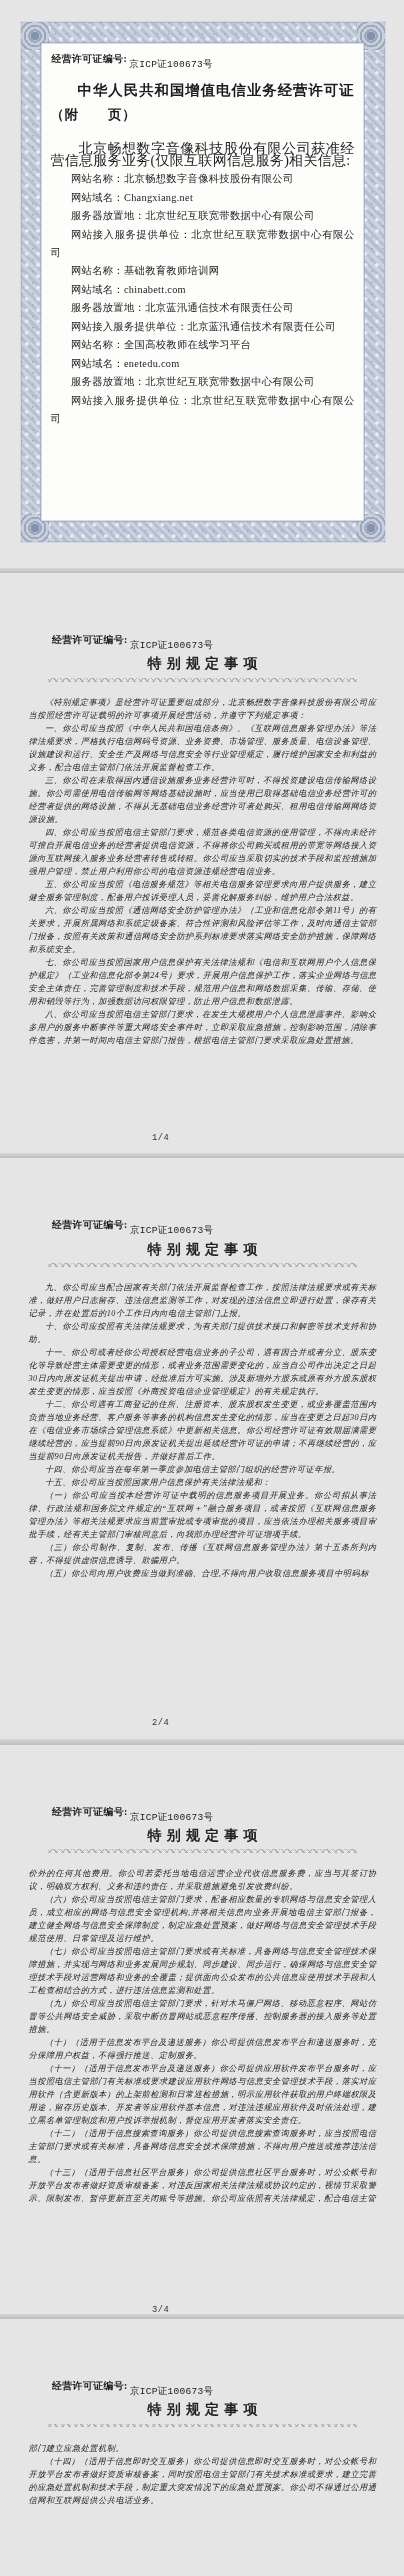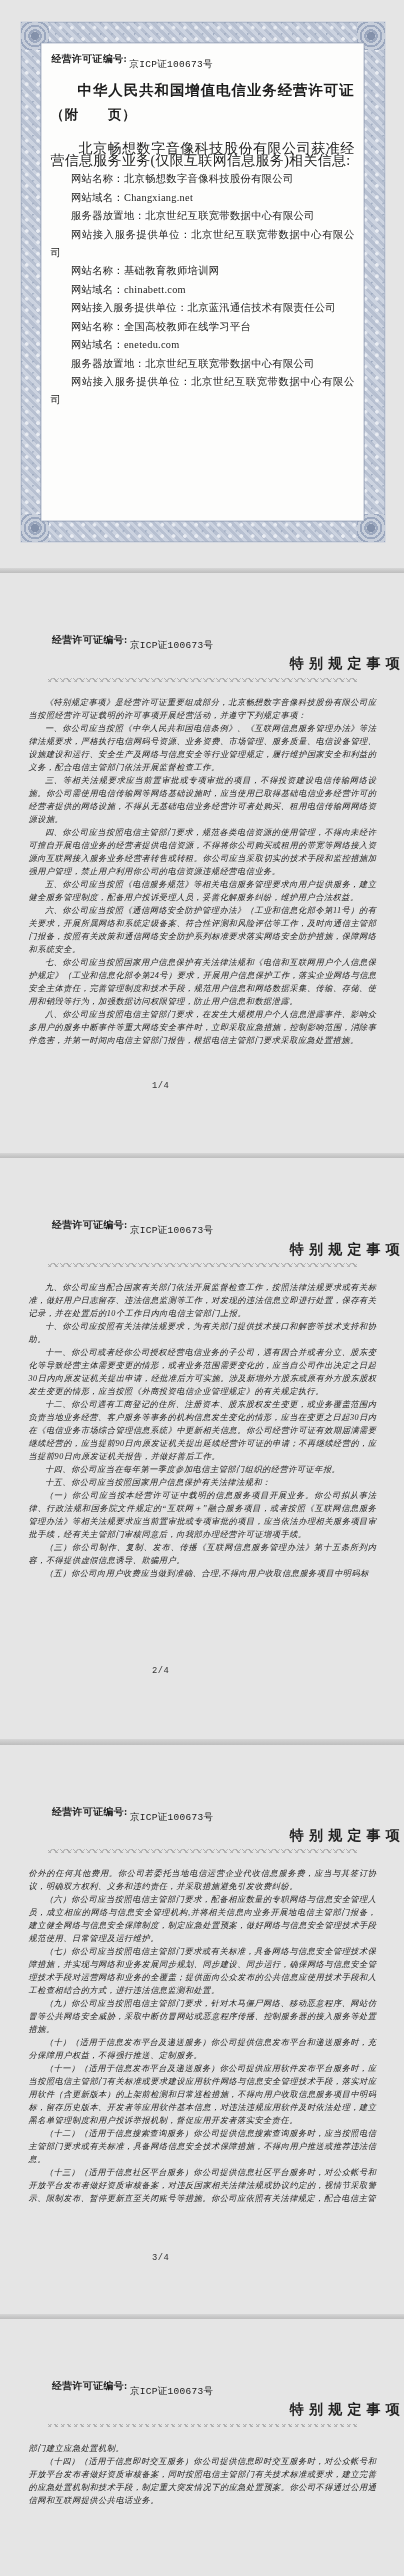--- a/index.html
+++ b/index.html
@@ -70,39 +70,39 @@
   .page-gap{height:5.2px;background:linear-gradient(#d6d6d6,#bdbdbd);}
 
   
   .text-page{padding-top:61px;box-sizing:border-box;}
   #text-pages section:nth-of-type(1){height:580px;}
   #text-pages section:nth-of-type(2){height:581px;}
   #text-pages section:nth-of-type(3){height:569px;}
   #text-pages section:nth-of-type(4){height:555px;}
   .text-page .lic-line{margin-left:52px;}
   .sp-title{
-    margin:8.2px 0 0 0;text-align:right;
+    margin:8.2px 0 0 0;text-align:center;
     font-size:14px;font-weight:bold;letter-spacing:5.2px;text-indent:5.2px;
     color:#222;
   }
   .squiggle{
     width:309px;height:3.6px;margin:4.6px auto 0;
     background:
       repeating-linear-gradient(45deg, transparent 0 1.5px, #a3a3a3 1.5px 2.6px, transparent 2.6px 4.6px),
       repeating-linear-gradient(-45deg, transparent 0 1.5px, #b5b5b5 1.5px 2.6px, transparent 2.6px 4.6px);
     opacity:.85;
   }
   .body-col{width:348px;margin:14.4px auto 0;font-style:italic;}
   .para{
     margin:0;font-size:8.2px;line-height:13px;letter-spacing:0.5px;
     text-align:justify;text-indent:2em;color:#222;
   }
   .para.cont{text-indent:0;}
   .pagenum{
-    position:absolute;top:508px;left:152px;
+    position:absolute;top:560px;left:152px;
     font-size:8.8px;letter-spacing:0.5px;color:#333;
     font-family:"Liberation Mono","DejaVu Sans Mono",monospace;
   }
 </style>
 </head>
 <body>
 
 <div class="viewer">
 
   <section class="page cert-page">
@@ -124,20 +124,21 @@
   <p class="entry"><span class="e-label">网站域名：</span><span class="e-value">Changxiang.net</span></p>
 
   <p class="entry"><span class="e-label">服务器放置地：</span><span class="e-value">北京世纪互联宽带数据中心有限公司</span></p>
 
   <p class="entry"><span class="e-label">网站接入服务提供单位：</span><span class="e-value">北京世纪互联宽带数据中心有限公司</span></p>
 
   <p class="entry"><span class="e-label">网站名称：</span><span class="e-value">基础教育教师培训网</span></p>
 
   <p class="entry"><span class="e-label">网站域名：</span><span class="e-value">chinabett.com</span></p>
 
+  <p class="entry"><span class="e-label">服务器放置地：</span><span class="e-value">北京蓝汛通信技术有限责任公司</span></p>
 
   <p class="entry"><span class="e-label">网站接入服务提供单位：</span><span class="e-value">北京蓝汛通信技术有限责任公司</span></p>
 
   <p class="entry"><span class="e-label">网站名称：</span><span class="e-value">全国高校教师在线学习平台</span></p>
 
   <p class="entry"><span class="e-label">网站域名：</span><span class="e-value">enetedu.com</span></p>
 
   <p class="entry"><span class="e-label">服务器放置地：</span><span class="e-value">北京世纪互联宽带数据中心有限公司</span></p>
 
   <p class="entry"><span class="e-label">网站接入服务提供单位：</span><span class="e-value">北京世纪互联宽带数据中心有限公司</span></p>
@@ -150,21 +151,21 @@
   <div class="page-gap"></div>
   <section class="page text-page">
     <div class="lic-line">
       <span class="lic-label">经营许可证编号:</span><span class="lic-no">京ICP证100673号</span>
     </div>
     <h2 class="sp-title">特别规定事项</h2>
     <div class="squiggle"></div>
     <div class="body-col">
           <p class="para">《特别规定事项》是经营许可证重要组成部分，北京畅想数字音像科技股份有限公司应当按照经营许可证载明的许可事项开展经营活动，并遵守下列规定事项：</p>
           <p class="para">一、你公司应当按照《中华人民共和国电信条例》、《互联网信息服务管理办法》等法律法规要求，严格执行电信网码号资源、业务资费、市场管理、服务质量、电信设备管理、设施建设和运行、安全生产及网络与信息安全等行业管理规定，履行维护国家安全和利益的义务，配合电信主管部门依法开展监督检查工作。</p>
-          <p class="para">三、等相关法规要求应当前置审批或专项审批的项目，不得投资建设电信传输网络设施。你公司需使用电信传输网等网络基础设施时，应当使用已取得基础电信业务经营许可的经营者提供的网络设施，不得从无基础电信业务经营许可者处购买、租用电信传输网网络资源设施。</p>
+          <p class="para">三、你公司在未取得国内通信设施服务业务经营许可时，不得投资建设电信传输网络设施。你公司需使用电信传输网等网络基础设施时，应当使用已取得基础电信业务经营许可的经营者提供的网络设施，不得从无基础电信业务经营许可者处购买、租用电信传输网网络资源设施。</p>
           <p class="para">四、你公司应当按照电信主管部门要求，规范各类电信资源的使用管理，不得向未经许可擅自开展电信业务的经营者提供电信资源，不得将你公司购买或租用的带宽等网络接入资源向互联网接入服务业务经营者转售或转租。你公司应当采取切实的技术手段和监控措施加强用户管理，禁止用户利用你公司的电信资源违规经营电信业务。</p>
           <p class="para">五、你公司应当按照《电信服务规范》等相关电信服务管理要求向用户提供服务，建立健全服务管理制度，配备用户投诉受理人员，妥善化解服务纠纷，维护用户合法权益。</p>
           <p class="para">六、你公司应当按照《通信网络安全防护管理办法》（工业和信息化部令第11号）的有关要求，开展所属网络和系统定级备案、符合性评测和风险评估等工作，及时向通信主管部门报备，按照有关政策和通信网络安全防护系列标准要求落实网络安全防护措施，保障网络和系统安全。</p>
           <p class="para">七、你公司应当按照国家用户信息保护有关法律法规和《电信和互联网用户个人信息保护规定》（工业和信息化部令第24号）要求，开展用户信息保护工作，落实企业网络与信息安全主体责任，完善管理制度和技术手段，规范用户信息和网络数据采集、传输、存储、使用和销毁等行为，加强数据访问权限管理，防止用户信息和数据泄露。</p>
           <p class="para">八、你公司应当按照电信主管部门要求，在发生大规模用户个人信息泄露事件、影响众多用户的服务中断事件等重大网络安全事件时，立即采取应急措施，控制影响范围，消除事件危害，并第一时间向电信主管部门报告，根据电信主管部门要求采取应急处置措施。</p>
         </div>
     <div class="pagenum">1/4</div>
   </section>
 
   <div class="page-gap"></div>
@@ -194,21 +195,21 @@
       <span class="lic-label">经营许可证编号:</span><span class="lic-no">京ICP证100673号</span>
     </div>
     <h2 class="sp-title">特别规定事项</h2>
     <div class="squiggle"></div>
     <div class="body-col">
           <p class="para cont">价外的任何其他费用。你公司若委托当地电信运营企业代收信息服务费，应当与其签订协议，明确双方权利、义务和违约责任，并采取措施避免引发收费纠纷。</p>
           <p class="para">（六）你公司应当按照电信主管部门要求，配备相应数量的专职网络与信息安全管理人员，成立相应的网络与信息安全管理机构,并将相关信息向业务开展地电信主管部门报备，建立健全网络与信息安全保障制度，制定应急处置预案，做好网络与信息安全管理技术手段规范使用、日常管理及运行维护。</p>
           <p class="para">（七）你公司应当按照电信主管部门要求或有关标准，具备网络与信息安全管理技术保障措施，并实现与网络和业务发展同步规划、同步建设、同步运行，确保网络与信息安全管理技术手段对运营网络和业务的全覆盖；提供面向公众发布的公共信息应使用技术手段和人工检查相结合的方式，进行违法信息监测和处置。</p>
           <p class="para">（九）你公司应当按照电信主管部门要求，针对木马僵尸网络、移动恶意程序、网站仿冒等公共网络安全威胁，采取中断仿冒网站或恶意程序传播、控制服务器的接入服务等处置措施。</p>
           <p class="para">（十）（适用于信息发布平台及递送服务）你公司提供信息发布平台和递送服务时，充分保障用户权益，不得强行推送、定制服务。</p>
-          <p class="para">（十一）（适用于信息发布平台及递送服务）你公司提供应用软件发布平台服务时，应当按照电信主管部门有关标准或要求建设应用软件网络与信息安全管理技术手段，落实对应用软件（含更新版本）的上架前检测和日常巡检措施，不得向用户收取信息服务项目中明码标，留存历史版本、开发者等应用软件基本信息，对违法违规应用软件及时依法处理，建立黑名单管理制度和用户投诉举报机制，督促应用开发者落实安全责任。</p>
+          <p class="para">（十一）（适用于信息发布平台及递送服务）你公司提供应用软件发布平台服务时，应当按照电信主管部门有关标准或要求建设应用软件网络与信息安全管理技术手段，落实对应用软件（含更新版本）的上架前检测和日常巡检措施，明示应用软件获取的用户终端权限及用途，留存历史版本、开发者等应用软件基本信息，对违法违规应用软件及时依法处理，建立黑名单管理制度和用户投诉举报机制，督促应用开发者落实安全责任。</p>
           <p class="para">（十二）（适用于信息搜索查询服务）你公司提供信息搜索查询服务时，应当按照电信主管部门要求或有关标准，具备网络信息安全技术保障措施，不得向用户推送或推荐违法信息。</p>
           <p class="para">（十三）（适用于信息社区平台服务）你公司提供信息社区平台服务时，对公众帐号和开放平台发布者做好资质审核备案，对违反国家相关法律法规或协议约定的，视情节采取警示、限制发布、暂停更新直至关闭账号等措施。你公司应依照有关法律规定，配合电信主管</p>
         </div>
     <div class="pagenum">3/4</div>
   </section>
 
   <div class="page-gap"></div>
   <section class="page text-page">
     <div class="lic-line">
       <span class="lic-label">经营许可证编号:</span><span class="lic-no">京ICP证100673号</span>

